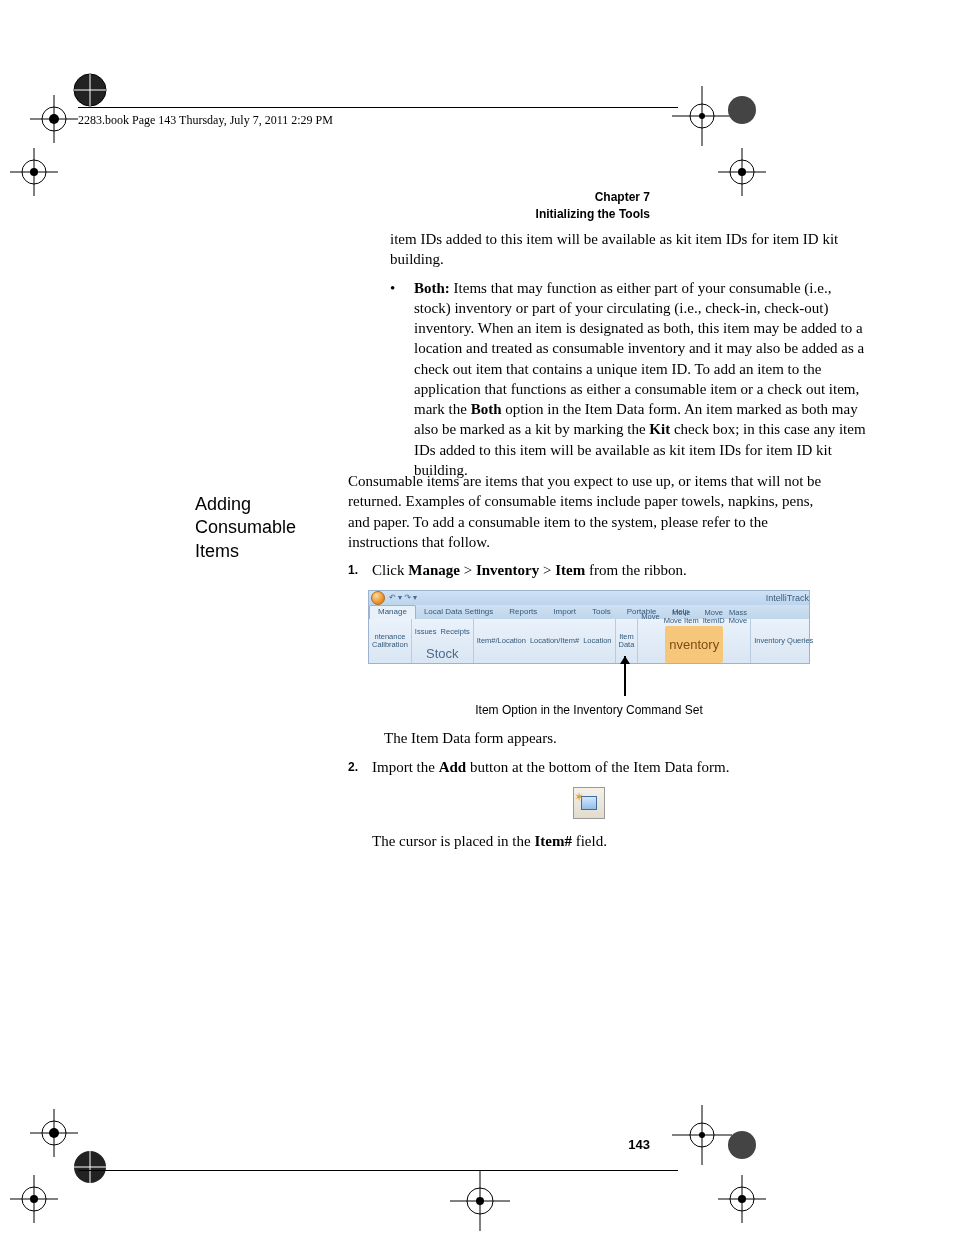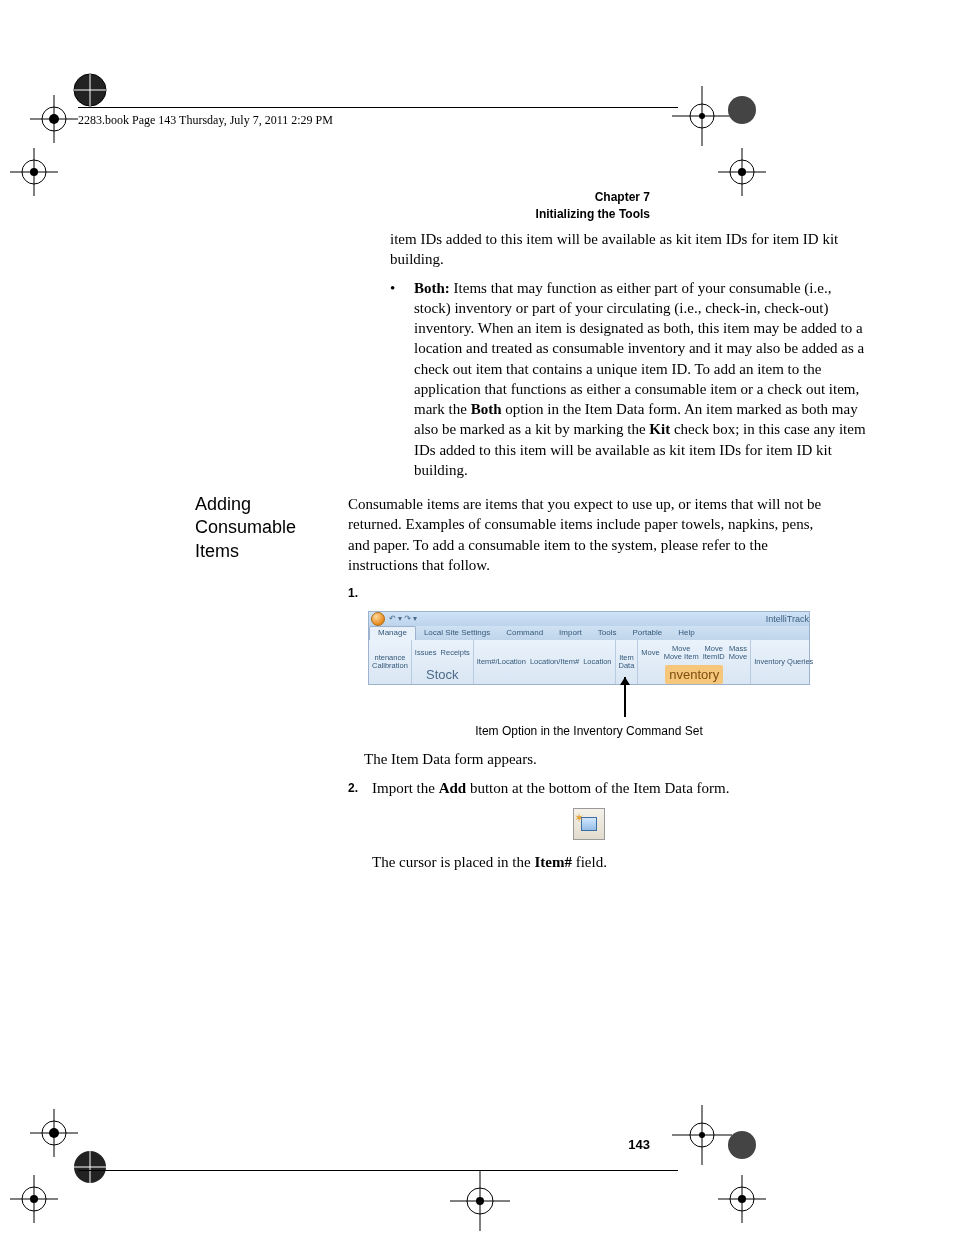--- a/index.html
+++ b/index.html
@@ -55,21 +55,21 @@
     top: 493px;
     width: 130px;
     font-family: Arial, Helvetica, sans-serif;
     font-weight: normal;
     font-size: 18px;
     line-height: 1.3;
   }
   .section2 {
     position: absolute;
     left: 348px;
-    top: 494px;
+    top: 471px;
     width: 482px;
     font-size: 15px;
     line-height: 1.35;
   }
   .section2 p { margin: 0 0 8px 0; }
   .num-list {
     margin: 6px 0 0 0;
     padding: 0;
     list-style: none;
   }
@@ -166,21 +166,21 @@
     line-height:1.1;
     white-space:nowrap;
   }
   .rgroup .glabel {
     font-size:13px;
     color:#4b6b8a;
     padding:1px 0;
   }
   .rgroup.inv .glabel {
     background:#f6c77b;
-    padding:1px 4px;
+    padding:10px 4px;
     border-radius:2px;
     color:#7a4e10;
   }
   .pointer {
     width: 2px; height: 40px; background:#000;
     margin-left: 256px;
   }
   .pointer::before {
     content:"";
     display:block;
@@ -350,36 +350,39 @@
   </div>
 
   <div class="side-heading">Adding Consumable Items</div>
 
   <div class="section2">
     <p>Consumable items are items that you expect to use up, or items that will not be returned. Examples of consumable items include paper towels, napkins, pens, and paper. To add a consumable item to the system, please refer to the instructions that follow.</p>
 
     <ol class="num-list">
       <li>
         <span class="n">1.</span>
+        <span>
+          <span>Click </span><b>Manage</b><span> &gt; </span><b>Inventory</b><span> &gt; </span><b>Item</b><span> from the ribbon.</span>
+        </span>
       </li>
     </ol>
 
     <div class="ribbon-figure">
       <div class="ribbon">
         <div class="ribbon-title">
           <span class="orb">
               <span class="orb-circle"></span>
             </span>
           <span class="qat">↶ ▾ ↷   ▾</span>
           <span class="app">IntelliTrack</span>
         </div>
         <div class="ribbon-tabs">
           <span class="active">Manage</span>
-          <span>Local Site Settings</span>
-          <span>Command</span>
+          <span>Local Data Settings</span>
+          <span>Reports</span>
           <span>Import</span>
           <span>Tools</span>
           <span>Portable</span>
           <span>Help</span>
         </div>
         <div class="ribbon-body">
           <div class="rgroup">
             <div class="cmds">
                 <div class="cmd" style="white-space:pre;">ntenance
 Calibration</div>
@@ -425,21 +428,21 @@
                 <div class="cmd">Inventory Queries</div>
               </div>
             <div class="glabel"></div>
           </div>
         </div>
       </div>
       <div class="pointer"></div>
     </div>
     <div class="caption">Item Option in the Inventory Command Set</div>
 
-    <p style="margin-left:16px">The Item Data form appears.</p>
+    <p style="margin-left:36px">The Item Data form appears.</p>
 
     <ol class="num-list">
       <li>
         <span class="n">2.</span>
         <span>
           <span>Import the </span><b>Add</b><span> button at the bottom of the Item Data form.</span>
         </span>
       </li>
     </ol>
 

